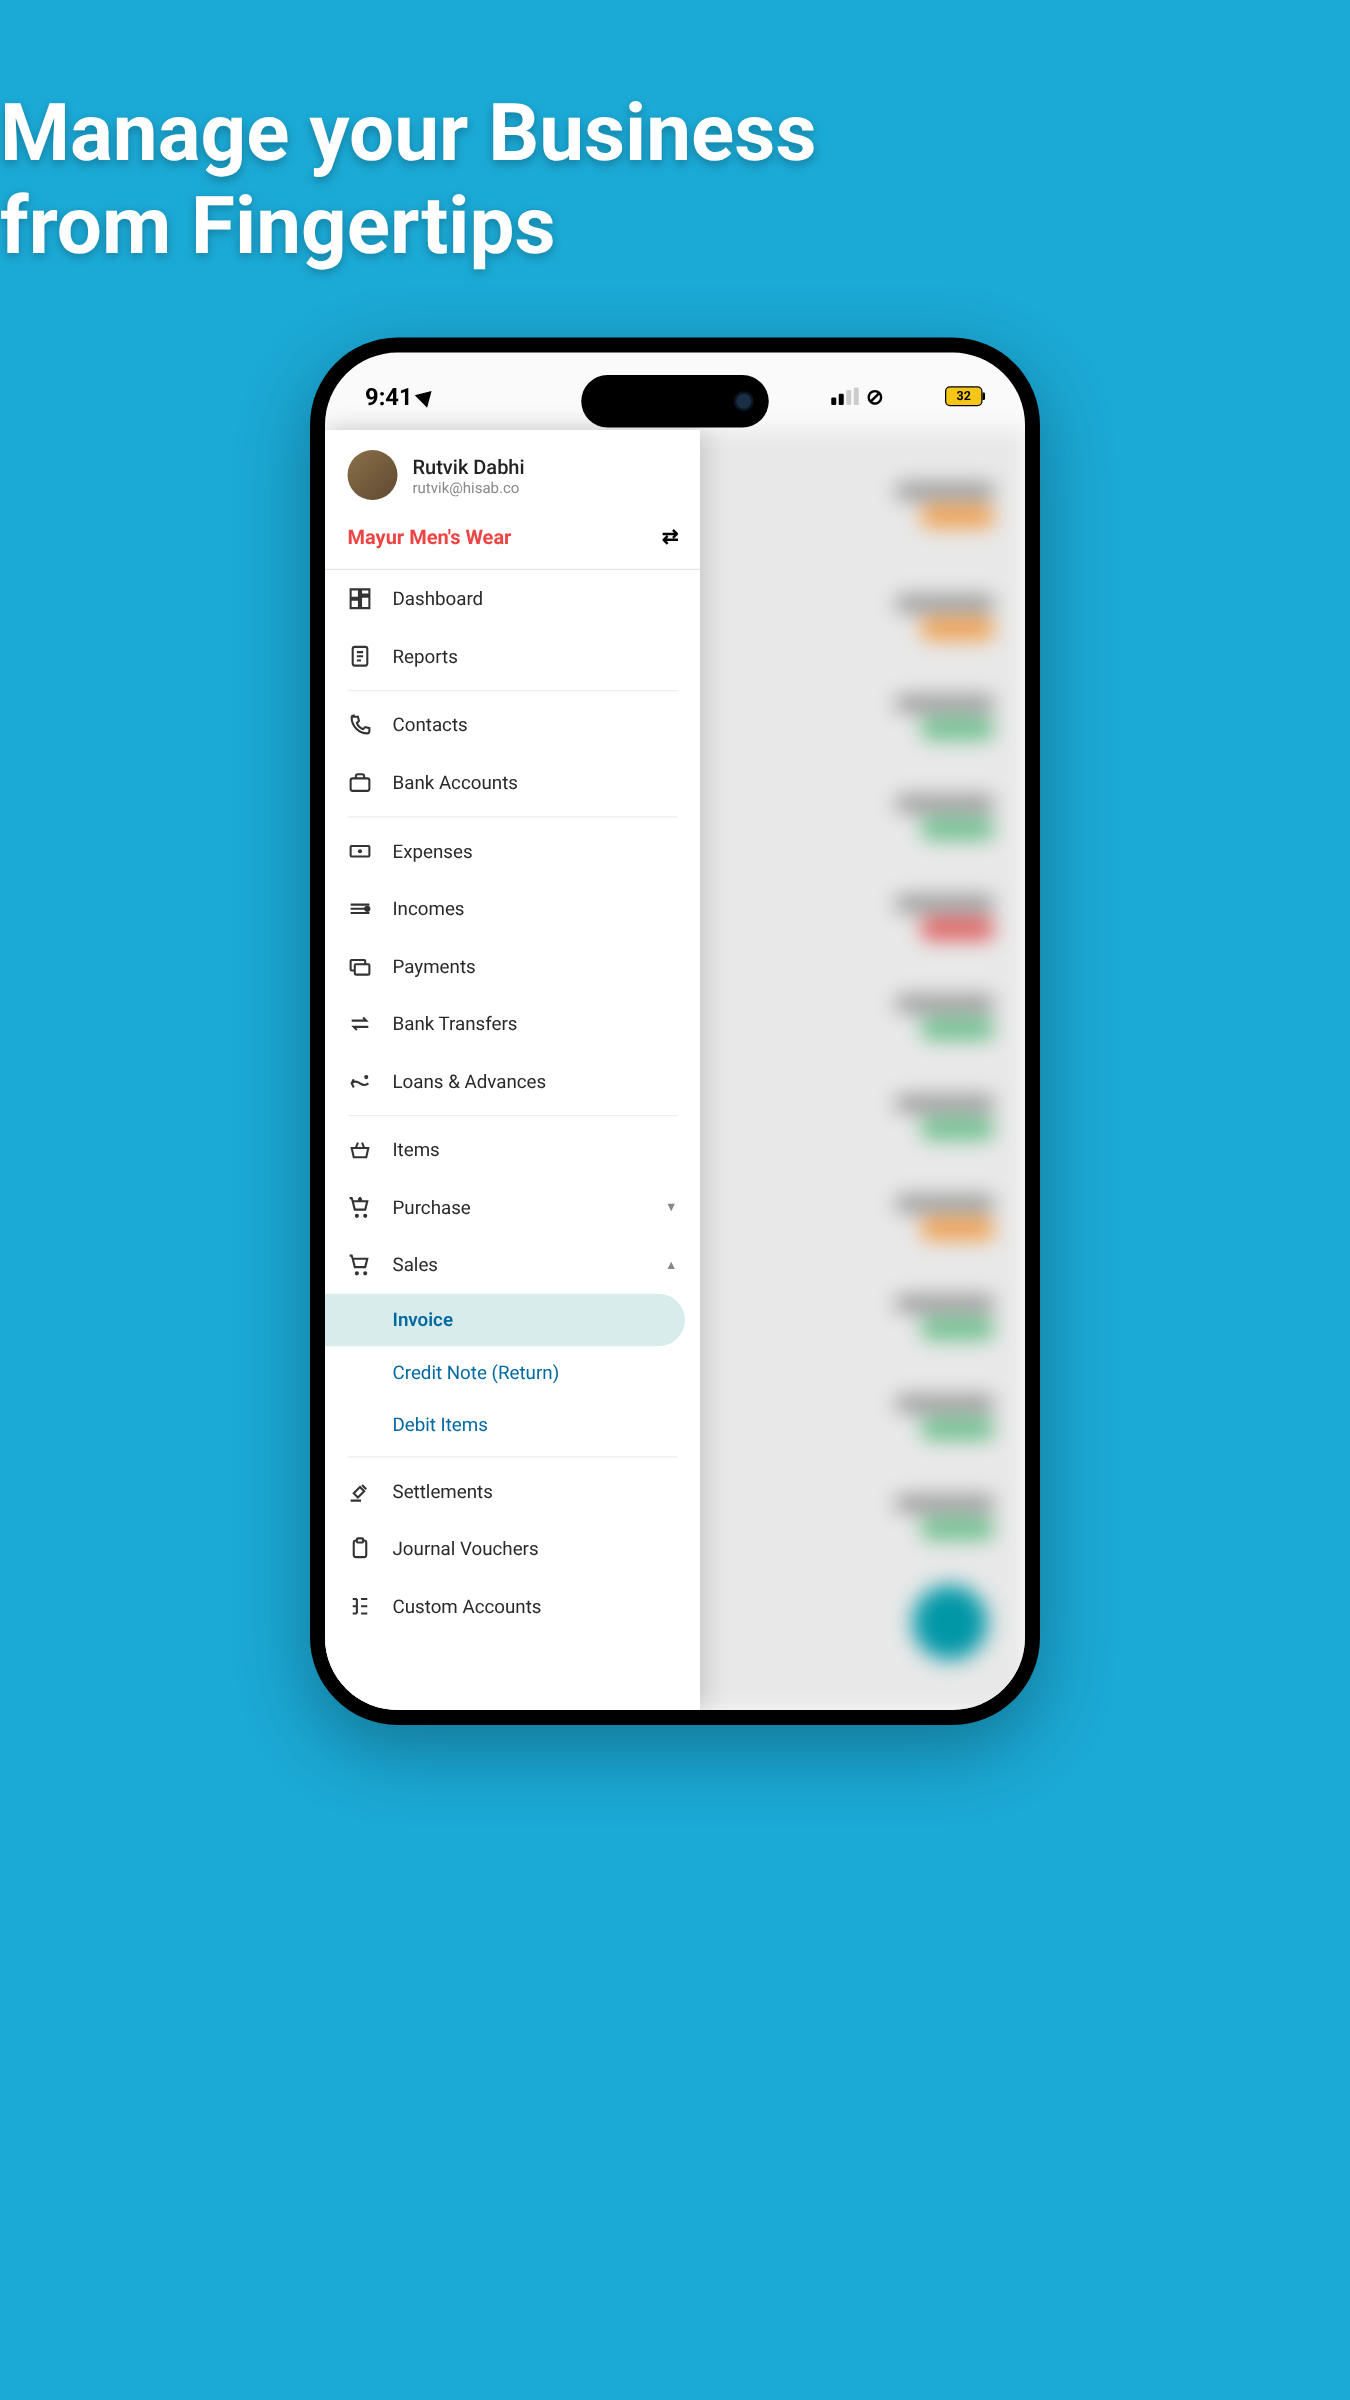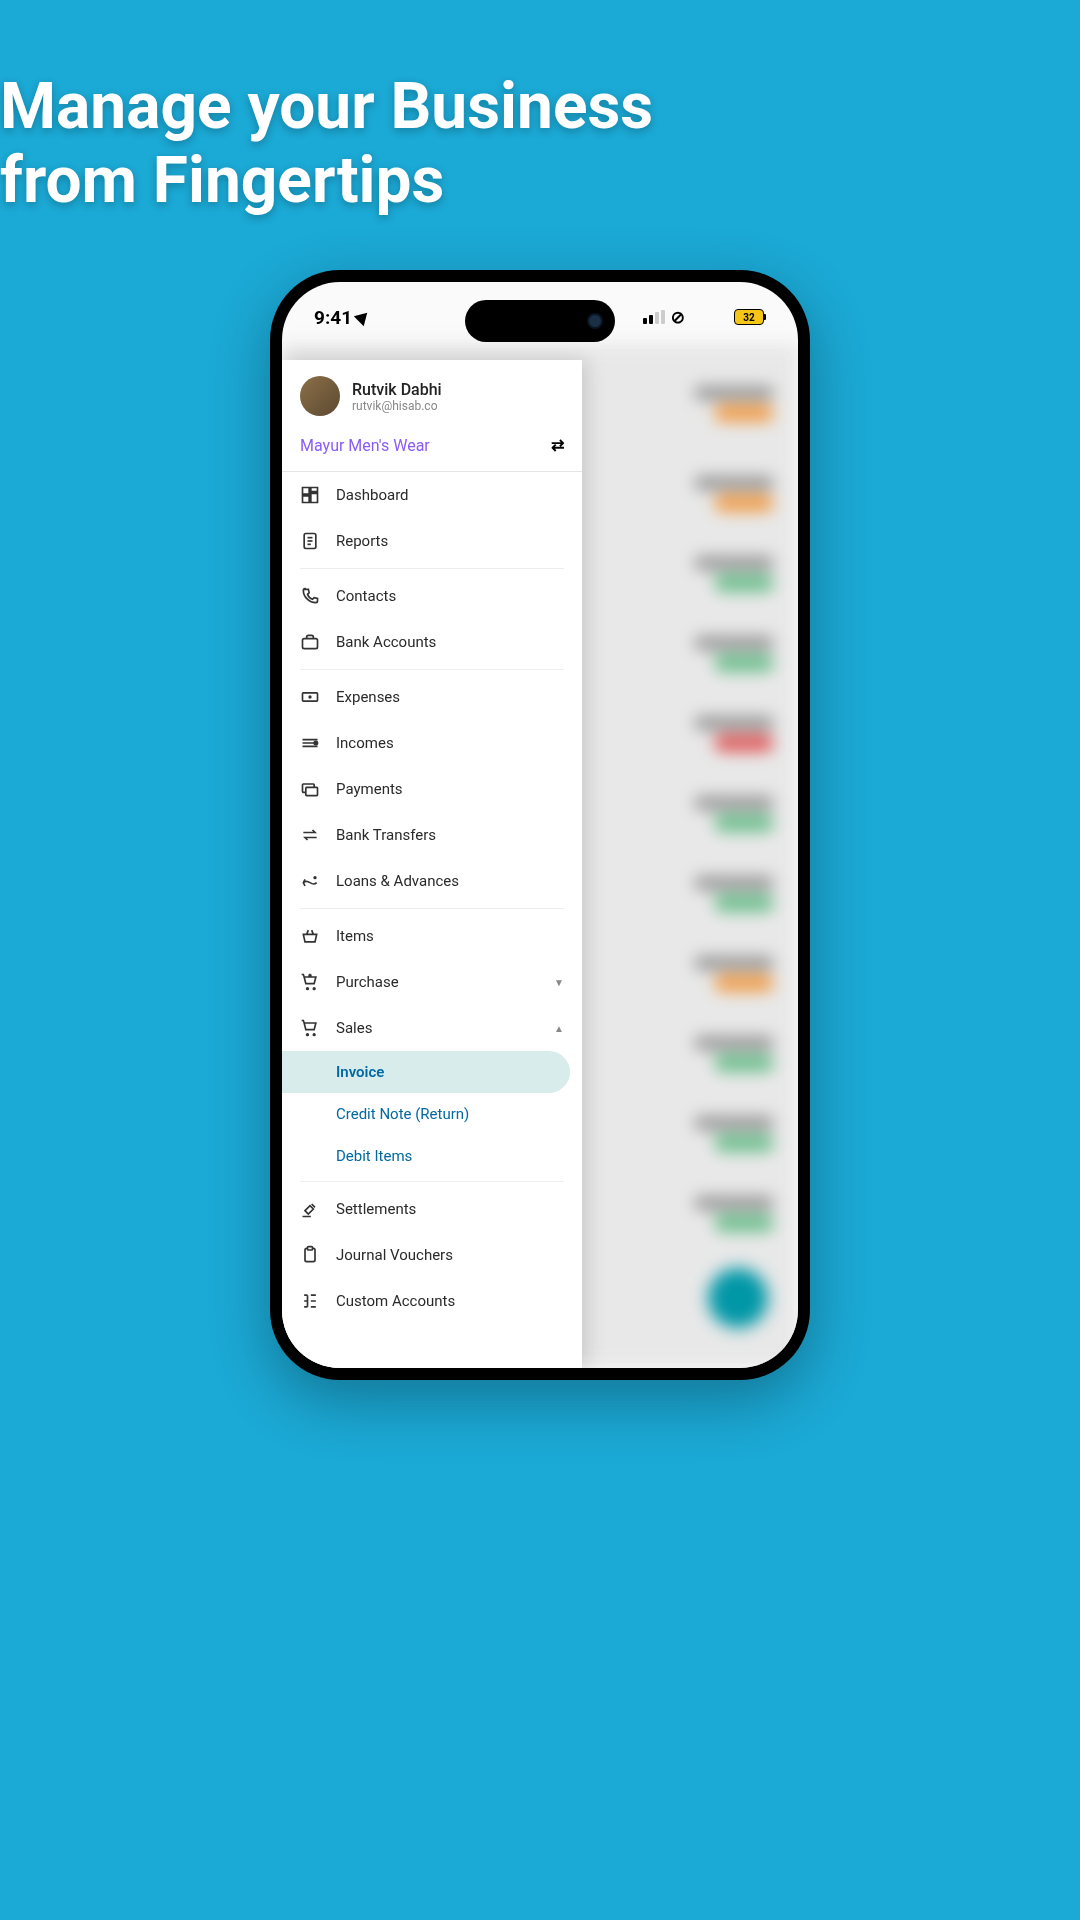--- a/index.html
+++ b/index.html
@@ -25,21 +25,21 @@
       font-size: 64px;
       font-weight: 700;
       line-height: 1.15;
       text-shadow: 0 3px 8px rgba(0,0,0,0.25);
     }
     .phone-frame {
       position: absolute;
       top: 270px;
       left: 50%;
       transform: translateX(-50%);
-      width: 540px;
+      width: 584px;
       height: 1110px;
       background: #000;
       border-radius: 70px;
       padding: 12px;
       box-shadow: 0 20px 60px rgba(0,0,0,0.3);
     }
     .phone-screen {
       width: 100%;
       height: 100%;
       background: #fafafa;
@@ -184,21 +184,21 @@
       bottom: 40px;
       right: 30px;
       width: 60px;
       height: 60px;
       background: #0097a7;
       border-radius: 50%;
       filter: blur(3px);
     }
     .drawer {
       position: absolute;
-      top: 78px;
+      top: 62px;
       left: 0;
       width: 300px;
       bottom: 0;
       background: #fff;
       box-shadow: 4px 0 20px rgba(0,0,0,0.15);
       overflow-y: hidden;
       z-index: 40;
     }
     .user-section {
       padding: 16px 18px 10px;
@@ -224,22 +224,22 @@
     }
     .business-row {
       padding: 10px 18px 16px;
       display: flex;
       align-items: center;
       justify-content: space-between;
       border-bottom: 1px solid #e5e5e5;
     }
     .business-name {
       font-size: 16px;
-      font-weight: 400;
-      color: #8b5cf6;
+      font-weight: 700;
+      color: #ef4444;
     }
     .swap-icon {
       font-size: 16px;
       transform: rotate(90deg);
       font-weight: bold;
     }
     .menu-list {
       padding: 0;
     }
     .menu-item {

